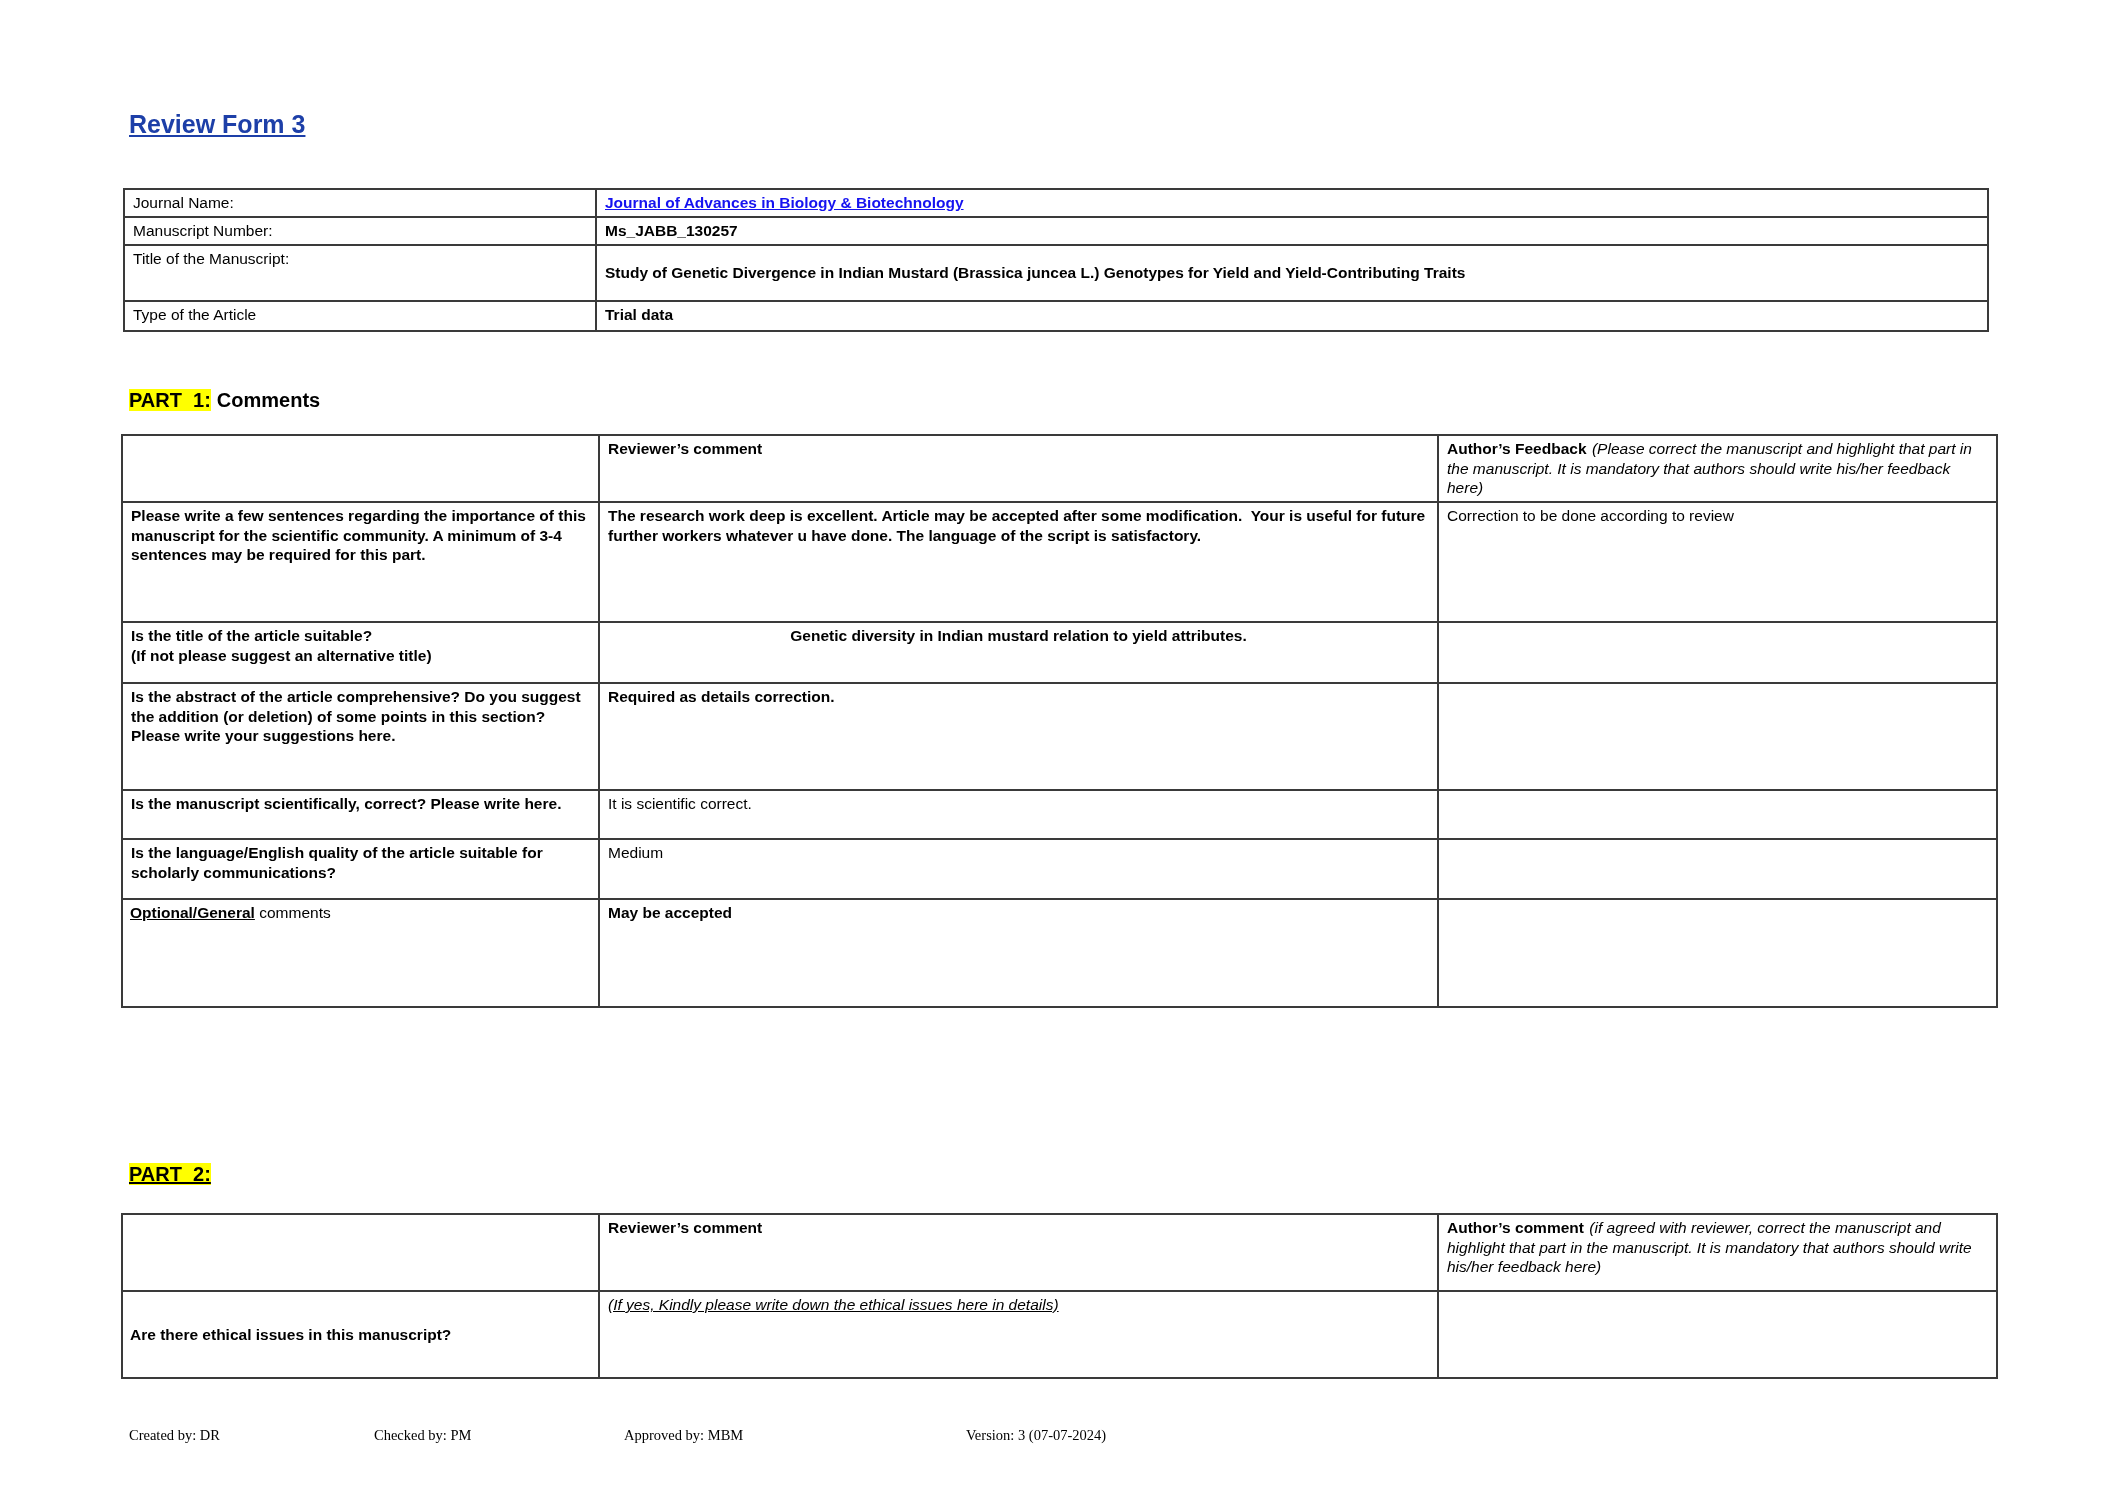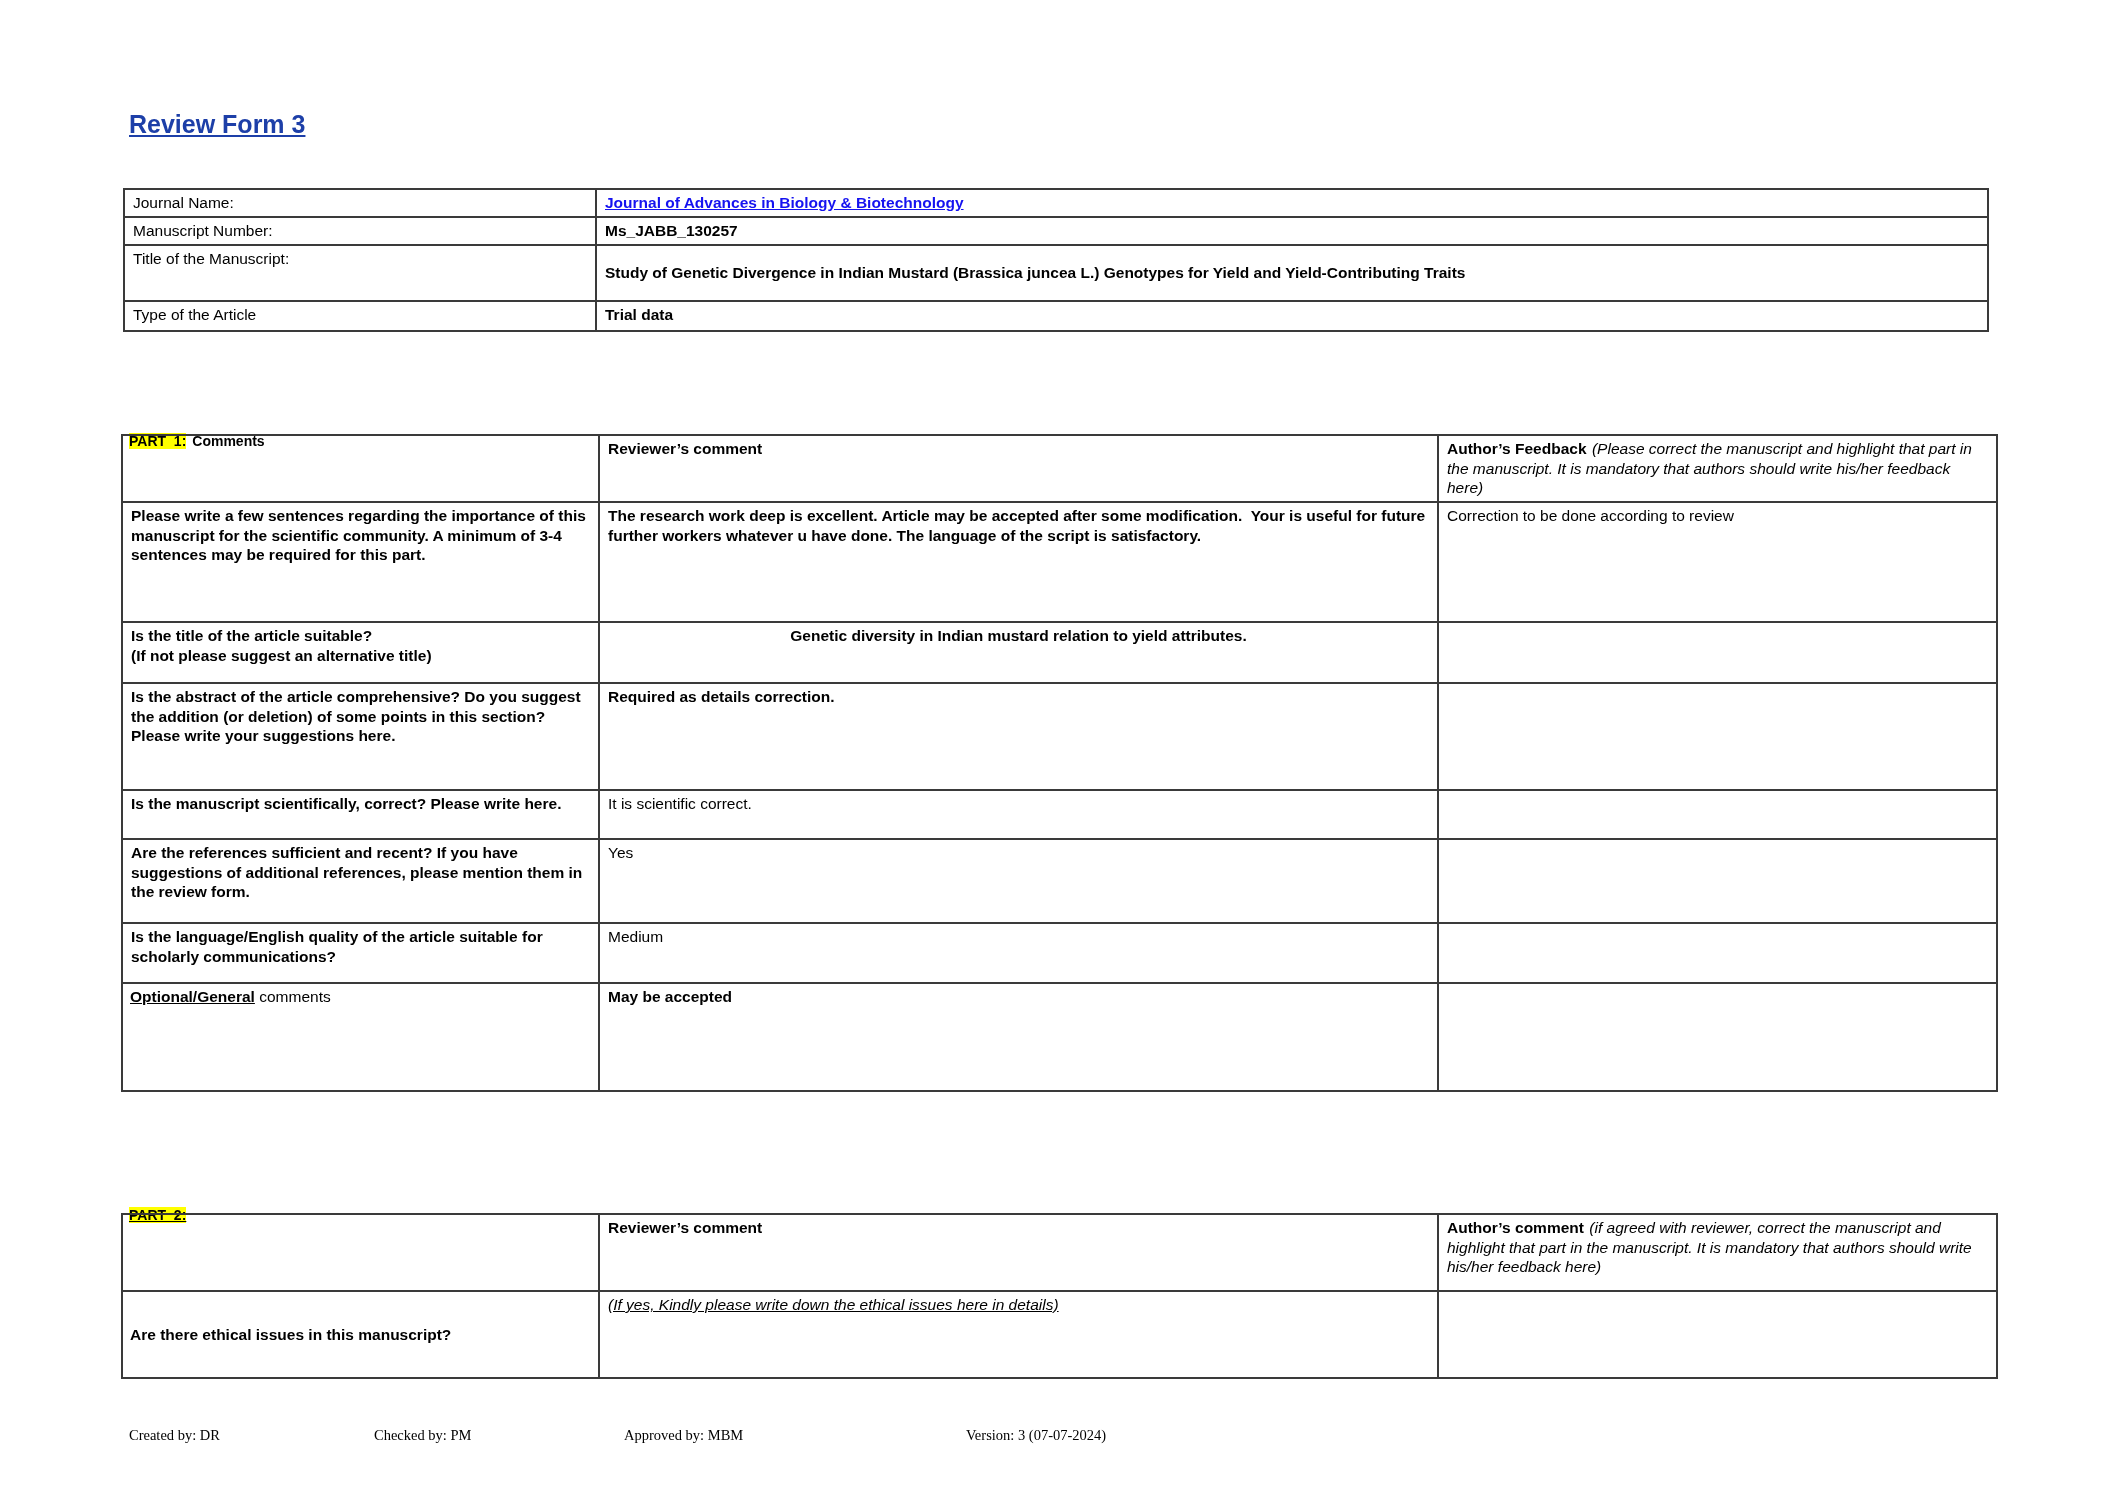--- a/index.html
+++ b/index.html
@@ -27,21 +27,21 @@
   }
   .b{font-weight:bold;}
   .u{text-decoration:underline;}
   .center{text-align:center;}
   .vmid{vertical-align:middle !important;margin-left:34px;}
 
   .link{
     color:var(--link-blue,#1512f0);font-weight:bold;text-decoration:underline;cursor:pointer;
   }
 
-  .part-heading{position:absolute;font-size:14px;font-weight:bold;margin-top:44px;}
+  .part-heading{position:absolute;font-size:20px;font-weight:bold;}
   .hl{background:var(--highlight-yellow,#ffff00);white-space:pre;}
   .hrest{margin-left:6px;}
 
   td.q{
     font-weight:bold;white-space:pre-wrap;
     padding:4px 60px 3px 38px;
   }
   td.q.noind{padding-left:7px;padding-right:8px;font-weight:normal;}
   td.rc{white-space:pre-wrap;padding-right:30px;}
   td.af{padding-right:40px;}
@@ -115,25 +115,20 @@
     <tr style="height:107px">
       <td class="q">Is the abstract of the article comprehensive? Do you suggest the addition (or deletion) of some points in this section? Please write your suggestions here.</td>
       <td class="rc b">Required as details correction.</td>
       <td class="af"></td>
     </tr>
     <tr style="height:49px">
       <td class="q">Is the manuscript scientifically, correct? Please write here.</td>
       <td class="rc">It is scientific correct.</td>
       <td class="af"></td>
     </tr>
-    <tr style="height:84px">
-      <td class="q">Are the references sufficient and recent? If you have suggestions of additional references, please mention them in the review form.</td>
-      <td class="rc">Yes</td>
-      <td class="af"></td>
-    </tr>
     <tr style="height:60px">
       <td class="q">Is the language/English quality of the article suitable for scholarly communications?</td>
       <td class="rc">Medium</td>
       <td class="af"></td>
     </tr>
     <tr style="height:108px">
       <td class="q noind"><span class="b u">Optional/General</span><span style="white-space:pre;"> comments</span></td>
       <td class="rc b">May be accepted</td>
       <td class="af"></td>
     </tr>

